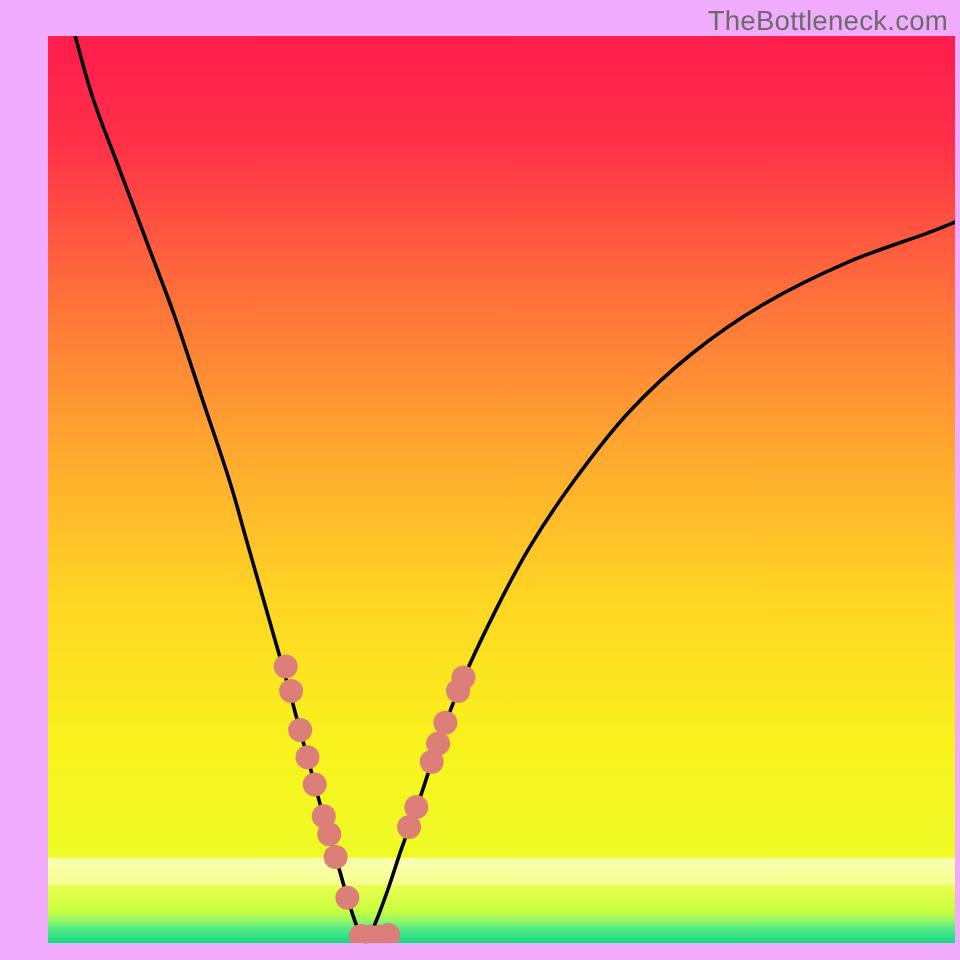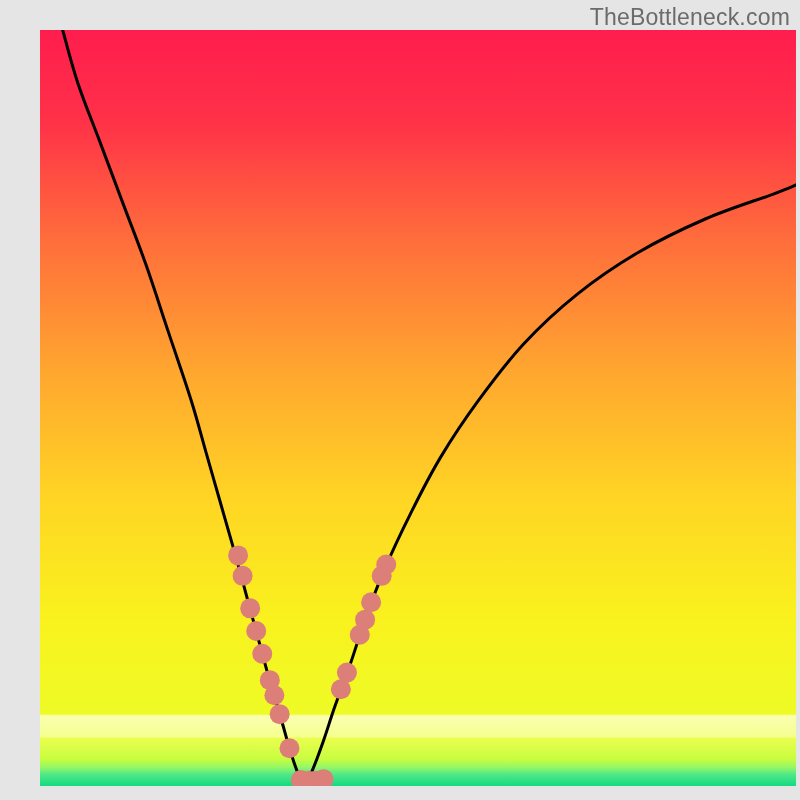--- a/index.html
+++ b/index.html
@@ -10,21 +10,21 @@
     background: #000;
     overflow: hidden;
     font-family: Arial, Helvetica, sans-serif;
   }
   .frame {
     position: absolute;
     left: 0;
     top: 0;
     width: 800px;
     height: 800px;
-    background: #e5e5e5;
+    background: #f0abfc;
   }
   .plot {
     position: absolute;
     left: 40px;
     top: 30px;
     width: 756px;
     height: 756px;
     overflow: hidden;
   }
   .watermark {

